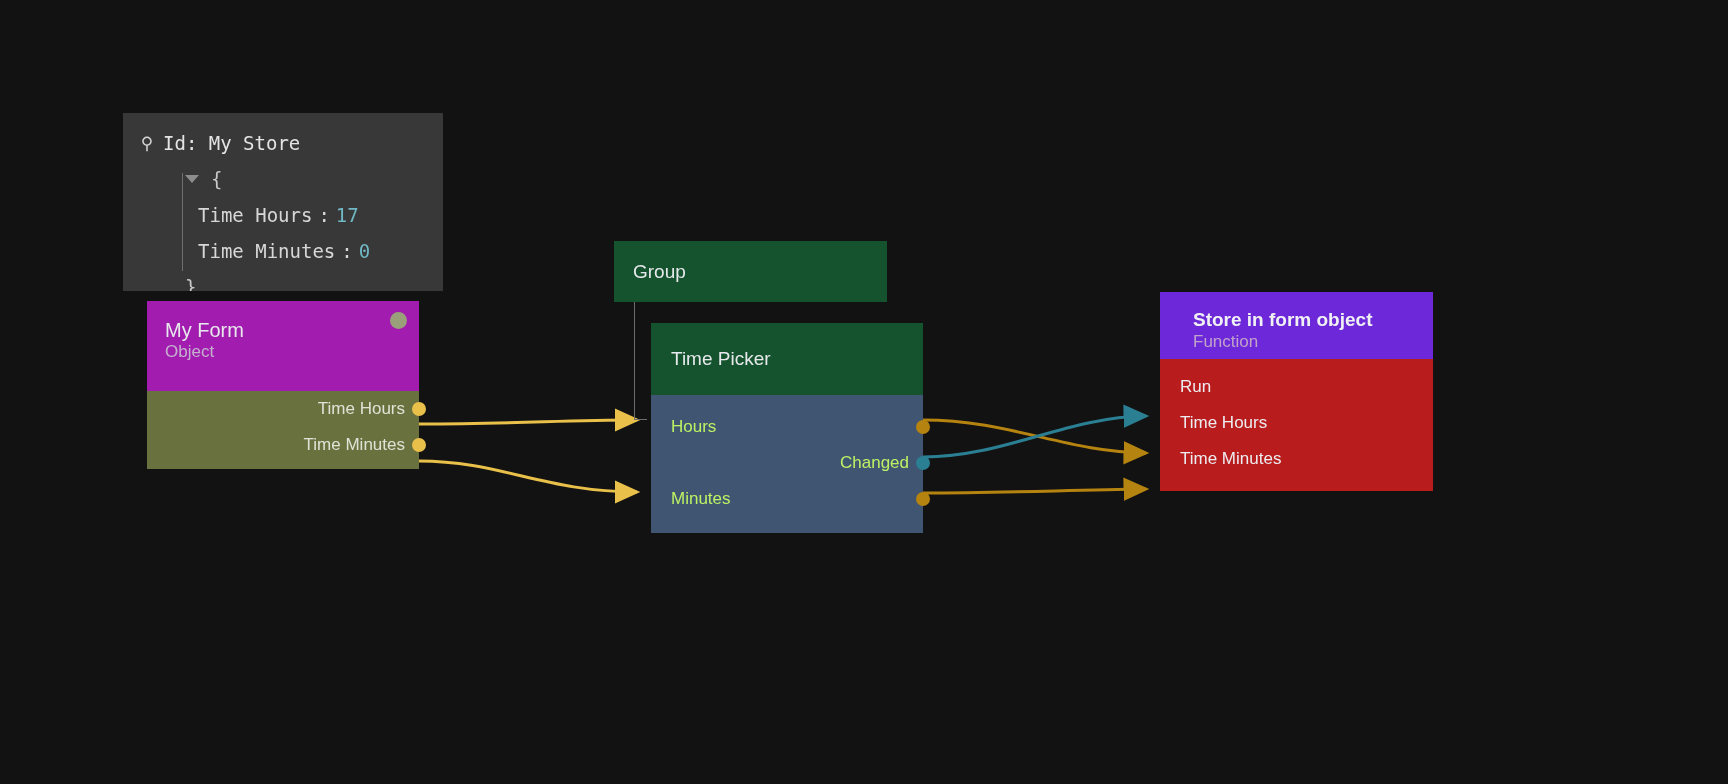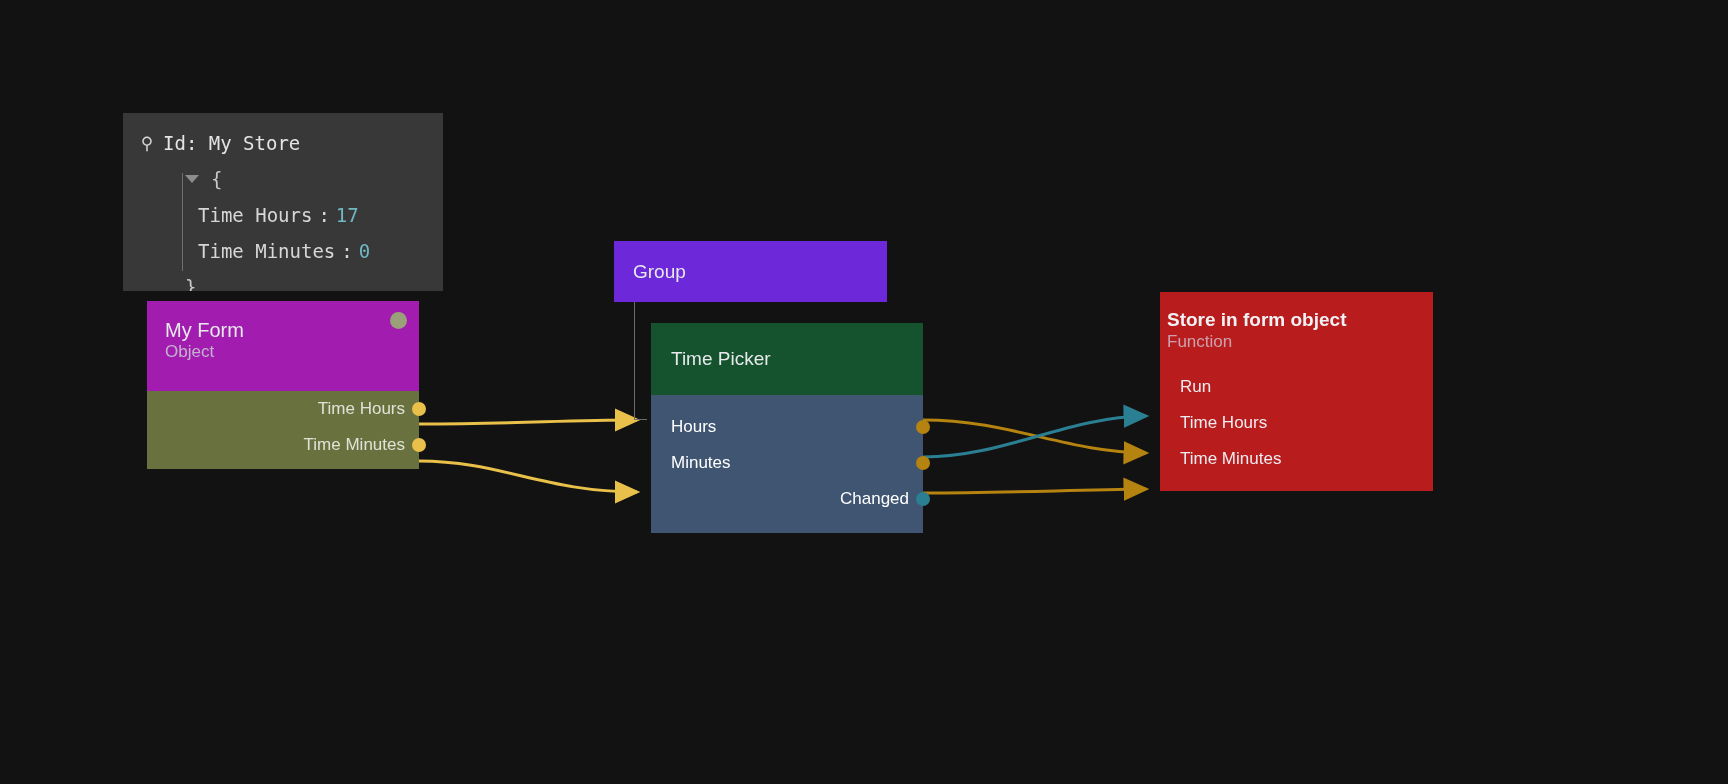--- a/index.html
+++ b/index.html
@@ -61,21 +61,21 @@
   .port-row {
     position: relative;
     height: 36px;
     display: flex;
     align-items: center;
     box-sizing: border-box;
   }
   .port-row.out { justify-content: flex-end; padding-right: 14px; }
   .port-row.in  { justify-content: flex-start; padding-left: 20px; }
   .port-label {
-    color: #ffffff;
+    color: #bef264;
     font-size: 17px;
     line-height: 20px;
     white-space: nowrap;
   }
   .port-dot {
     position: absolute;
     width: 14px;
     height: 14px;
     border-radius: 50%;
     top: 50%;
@@ -110,21 +110,21 @@
     background: #9aa07a;
   }
 
   
   #node-group {
     left: 614px;
     top: 241px;
     width: 273px;
   }
   #node-group .node-header {
-    background: #6d28d9;
+    background: #14532d;
     height: 61px;
     display: flex;
     align-items: center;
     padding-left: 19px;
   }
   #node-group .node-title { font-size: 19px; }
 
   
   #group-stem {
     position: absolute;
@@ -162,23 +162,23 @@
   }
   #node-timepicker .node-title { font-size: 19px; }
 
   
   #node-store {
     left: 1160px;
     top: 292px;
     width: 273px;
   }
   #node-store .node-header {
-    background: #b91c1c;
+    background: #6d28d9;
     height: 67px;
-    padding: 17px 18px 0 7px;
+    padding: 17px 18px 0 33px;
   }
   #node-store .node-body {
     background: #b91c1c;
     padding: 10px 0 14px 0;
   }
   #node-store .node-title {
     font-size: 19px;
     font-weight: bold;
     color: #f0f1f4;
   }
@@ -326,27 +326,27 @@
 
   <div class="node" id="node-timepicker">
     <div class="node-header">
       <div class="node-title">Time Picker</div>
     </div>
     <div class="node-body">
       <div class="port-row in">
         <span class="port-label">Hours</span>
         <span class="port-dot right" style="background:#b5830f"></span>
       </div>
-      <div class="port-row in">
-        <span class="port-label">Minutes</span>
-        <span class="port-dot right" style="background:#b5830f"></span>
-      </div>
       <div class="port-row out">
         <span class="port-label">Changed</span>
         <span class="port-dot right" style="background:#2b7f93"></span>
+      </div>
+      <div class="port-row in">
+        <span class="port-label">Minutes</span>
+        <span class="port-dot right" style="background:#b5830f"></span>
       </div>
     </div>
   </div>
 
   <div class="node" id="node-store">
     <div class="node-header">
       <div class="node-title">Store in form object</div>
       <div class="node-subtitle">Function</div>
     </div>
     <div class="node-body">

